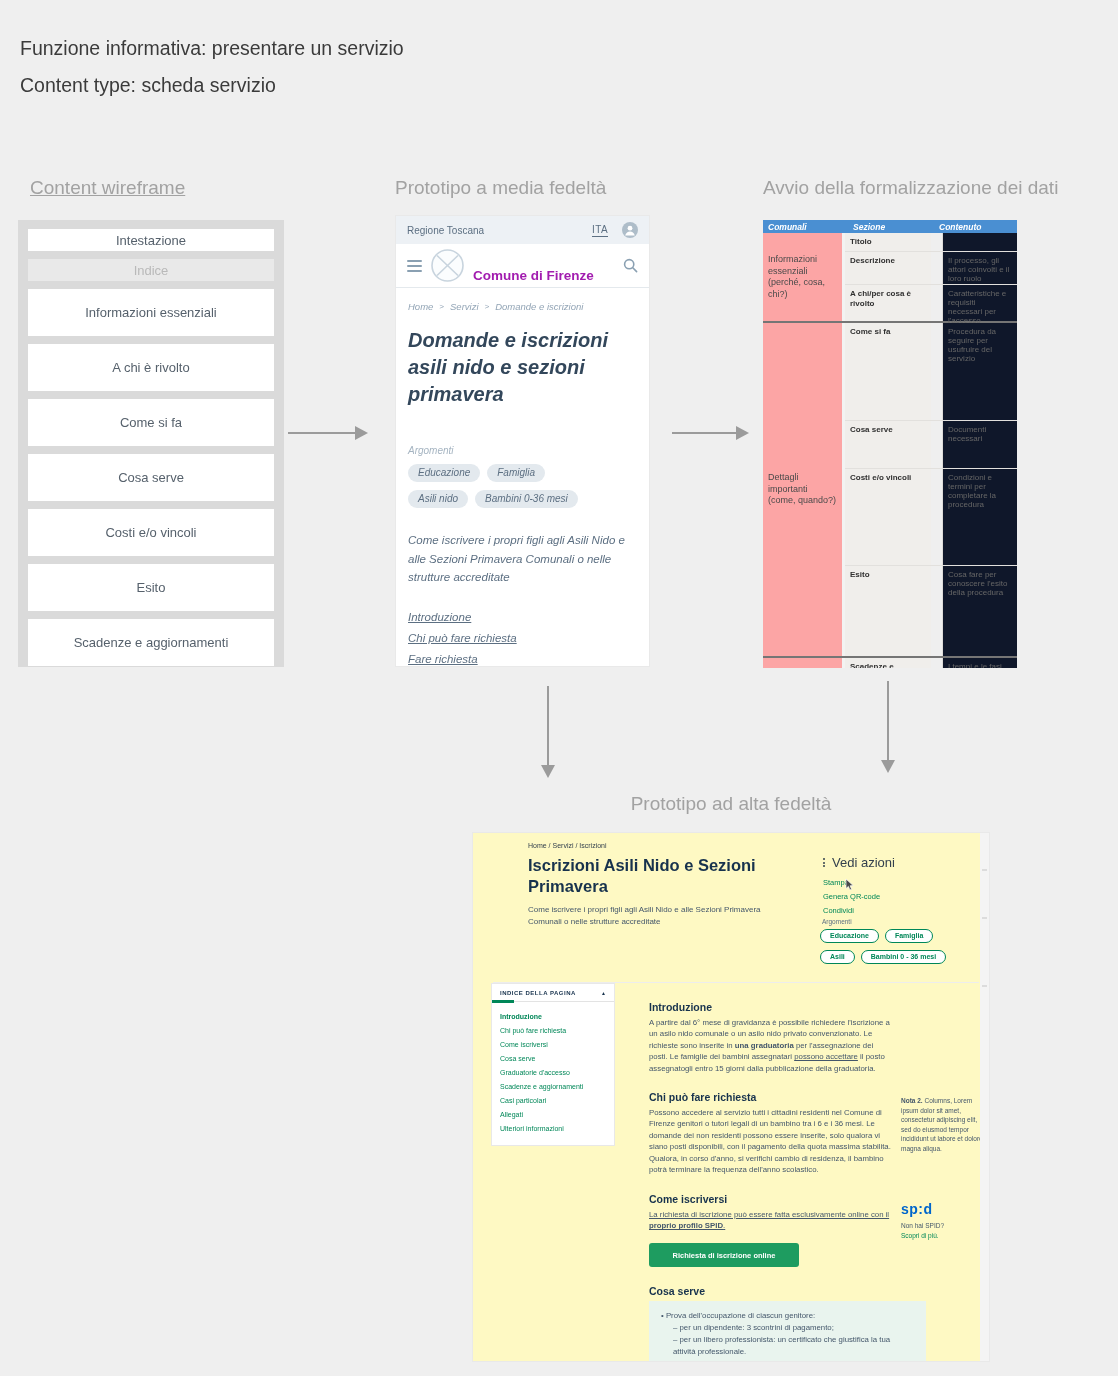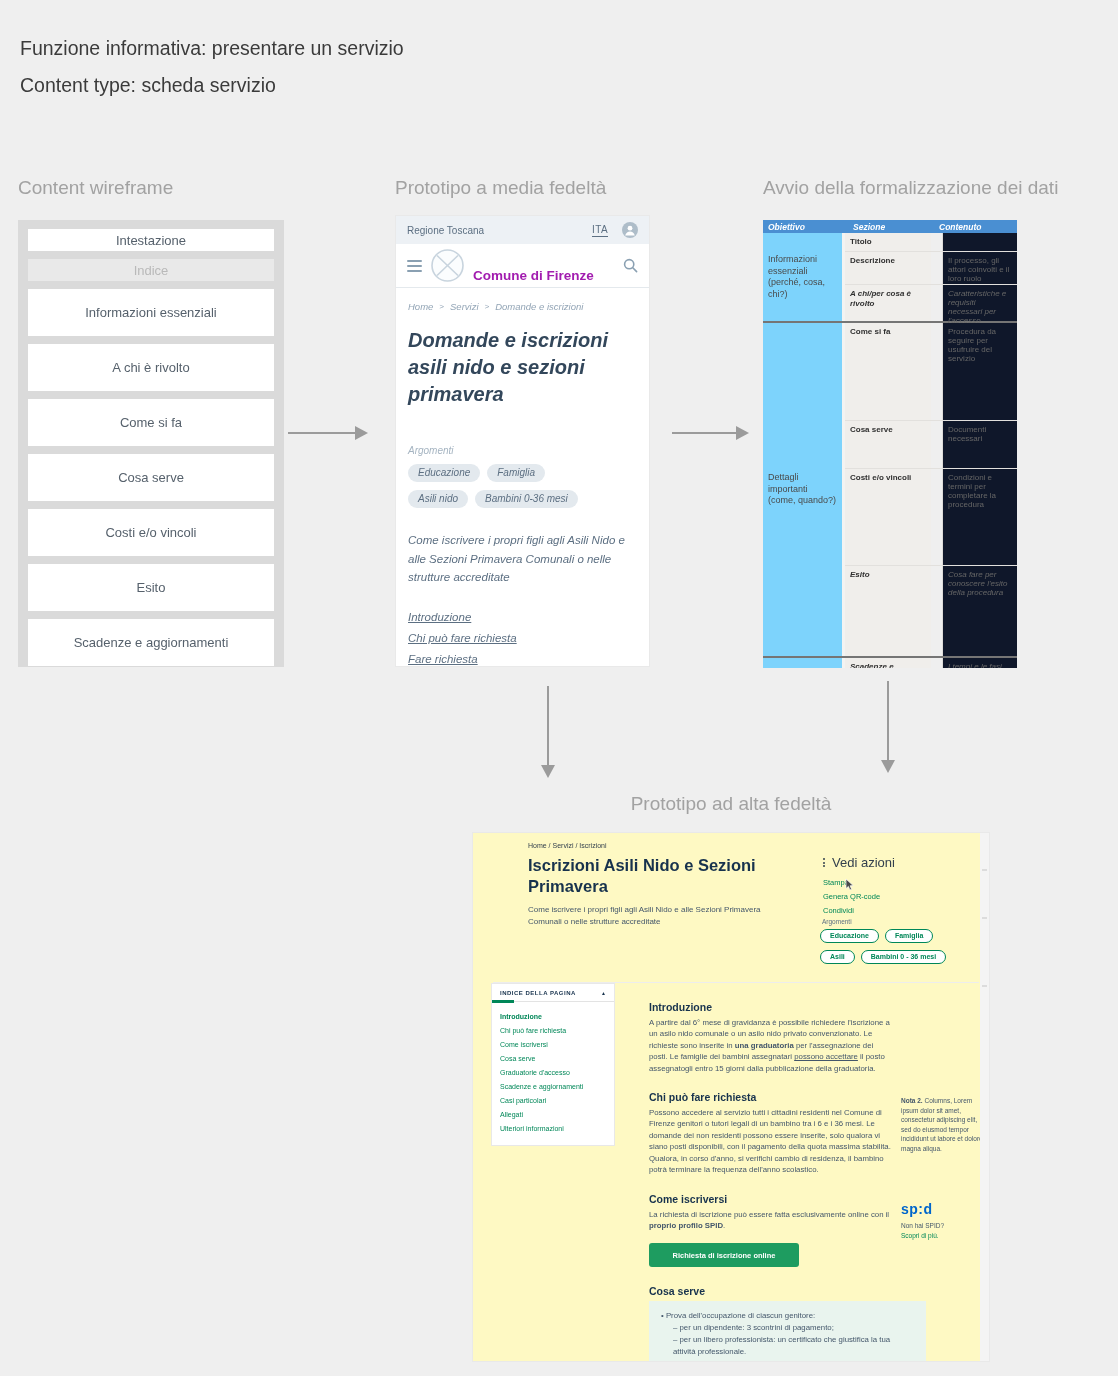--- a/index.html
+++ b/index.html
@@ -60,25 +60,25 @@
   .mf-link { display:block; font-size:11.5px; line-height:21px; color:#5c6f82; text-decoration:underline; cursor:pointer; }
 
   
   .tb-panel { position:absolute; left:763px; top:220px; width:254px; height:448px; overflow:hidden; font-size:8px; }
   .tb-head { display:flex; height:13px; background:#4a8fd2; color:#ffffff; font-style:italic; font-weight:bold;
     font-size:8.5px; align-items:center; }
   .tb-head .c1 { width:85px; padding-left:5px; }
   .tb-head .c2 { width:86px; padding-left:5px; }
   .tb-head .c3 { flex:1; padding-left:5px; }
   .tb-group { display:flex; }
-  .tb-obj { width:82px; background:#7dd3fc; border-right:3px solid #f3f3f2; font-size:9px; line-height:11.5px;
+  .tb-obj { width:82px; background:#fca5a5; border-right:3px solid #f3f3f2; font-size:9px; line-height:11.5px;
     color:#4a4a4a; display:flex; align-items:center; padding:4px 5px; }
   .tb-rows { flex:1; display:flex; flex-direction:column; }
   .tb-row { display:flex; border-bottom:1px solid #e2e0dd; flex:none; }
-  .tb-row:last-child { border-bottom:none;font-style:italic; }
+  .tb-row:last-child { border-bottom:none; }
   .tb-sec { width:86px; background:#f0eeeb; font-weight:bold; color:#303030; padding:4px 5px; font-size:8px; line-height:10px; }
   .tb-con { flex:1; background:#0f172a; border-left:1px solid #dedcd9; padding:4px 5px; color:#666666;
     font-size:8px; line-height:9px;margin-left:11px; }
   .tb-div { border-top:2px solid #757575; }
 
   
   .hf-panel { position:absolute; left:472px; top:832px; width:518px; height:530px; background:#fef9c3;
     border:1px solid #e9e9e9; overflow:hidden; }
   .hf-crumb { position:absolute; left:55px; top:9px; font-size:7px; color:#33404d; cursor:pointer; }
   .hf-title { position:absolute; left:55px; top:22px; width:280px; font-size:16.5px; line-height:21px;
@@ -133,21 +133,21 @@
 </head>
 <body>
 
 <div class="canvas">
 
   <div class="intro-text">
     <div>Funzione informativa: presentare un servizio</div>
     <div>Content type: scheda servizio</div>
   </div>
 
-  <div class="stage-label" style="left:18px; top:177px;">Content wireframe</div>
+  <div class="stage-label" style="left:30px; top:177px;text-decoration:underline;">Content wireframe</div>
   <div class="stage-label" style="left:395px; top:177px;">Prototipo a media fedeltà</div>
   <div class="stage-label" style="left:472px; top:793px; width:518px; text-align:center;">Prototipo ad alta fedeltà</div>
   <div class="stage-label" style="left:763px; top:177px;">Avvio della formalizzazione dei dati</div>
 
   <div class="wf-panel">
     <div class="wf-box wf-header">Intestazione</div>
     <div class="wf-box wf-index">Indice</div>
     <div class="wf-box wf-block">Informazioni essenziali</div>
     <div class="wf-box wf-block">A chi è rivolto</div>
     <div class="wf-box wf-block">Come si fa</div>
@@ -223,21 +223,21 @@
       <div class="mf-links">
         <span class="mf-link">Introduzione</span>
         <span class="mf-link">Chi può fare richiesta</span>
         <span class="mf-link">Fare richiesta</span>
       </div>
     </div>
   </div>
 
   <div class="tb-panel">
     <div class="tb-head">
-      <span class="c1">Obiettivo</span>
+      <span class="c1">Comunali</span>
       <span class="c2">Sezione</span>
       <span class="c3">Contenuto</span>
     </div>
     <div class="tb-group">
       <div class="tb-obj">Informazioni essenziali (perché, cosa, chi?)</div>
       <div class="tb-rows">
         <div class="tb-row" style="height:19px;">
           <div class="tb-sec">Titolo</div>
           <div class="tb-con"></div>
         </div>
@@ -344,21 +344,21 @@
     </div>
 
     <div class="hf-h3" style="top:258px;">Chi può fare richiesta</div>
     <div class="hf-p" style="top:274px;">Possono accedere al servizio tutti i cittadini residenti nel Comune di Firenze genitori o tutori legali di un bambino tra i 6 e i 36 mesi. Le domande dei non residenti possono essere inserite, solo qualora vi siano posti disponibili, con il pagamento della quota massima stabilita. Qualora, in corso d'anno, si verifichi cambio di residenza, il bambino potrà terminare la frequenza dell'anno scolastico.</div>
 
     <div class="hf-note">
       <b>Nota 2.</b><span> Columns, Lorem ipsum dolor sit amet, consectetur adipiscing elit, sed do eiusmod tempor incididunt ut labore et dolore magna aliqua.</span>
     </div>
 
     <div class="hf-h3" style="top:360px;">Come iscriversi</div>
-    <div class="hf-p" style="top:376px;">
+    <div class="hf-p" style="top:376px;text-decoration:underline;">
       <span>La richiesta di iscrizione può essere fatta esclusivamente online con il </span><b>proprio profilo SPID</b><span>.</span>
     </div>
 
     <div class="hf-spid-logo">sp:d</div>
     <div class="hf-spid-q">Non hai SPID?</div>
     <div class="hf-spid-link">Scopri di più.</div>
 
     <button class="hf-btn">Richiesta di iscrizione online</button>
 
     <div class="hf-h3" style="top:452px;">Cosa serve</div>

